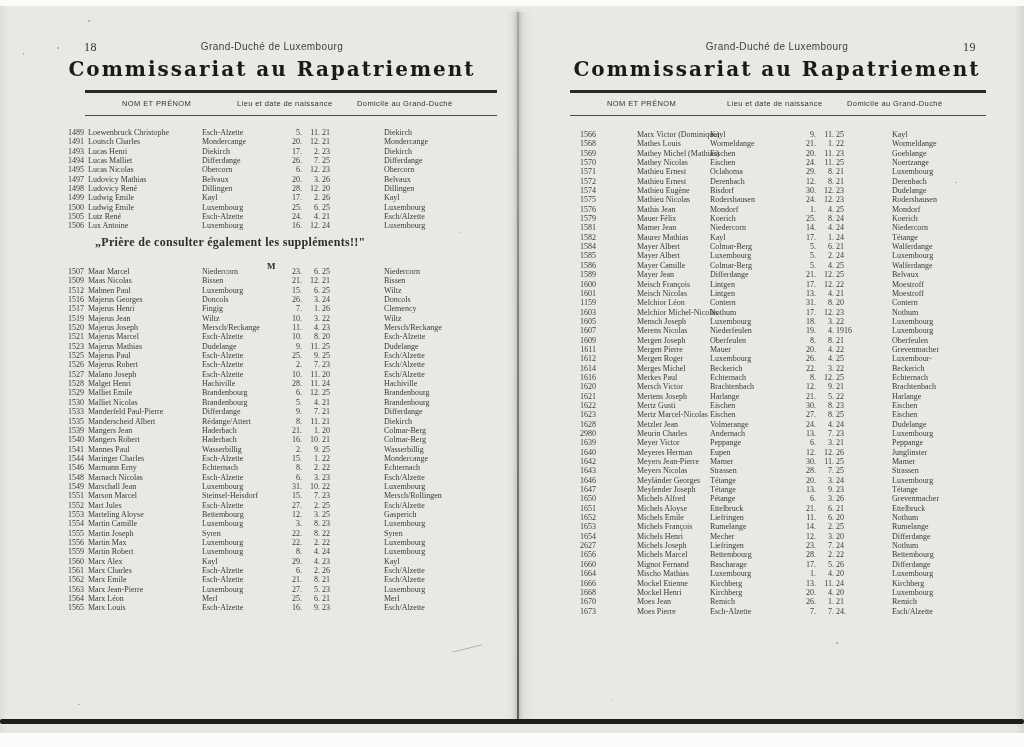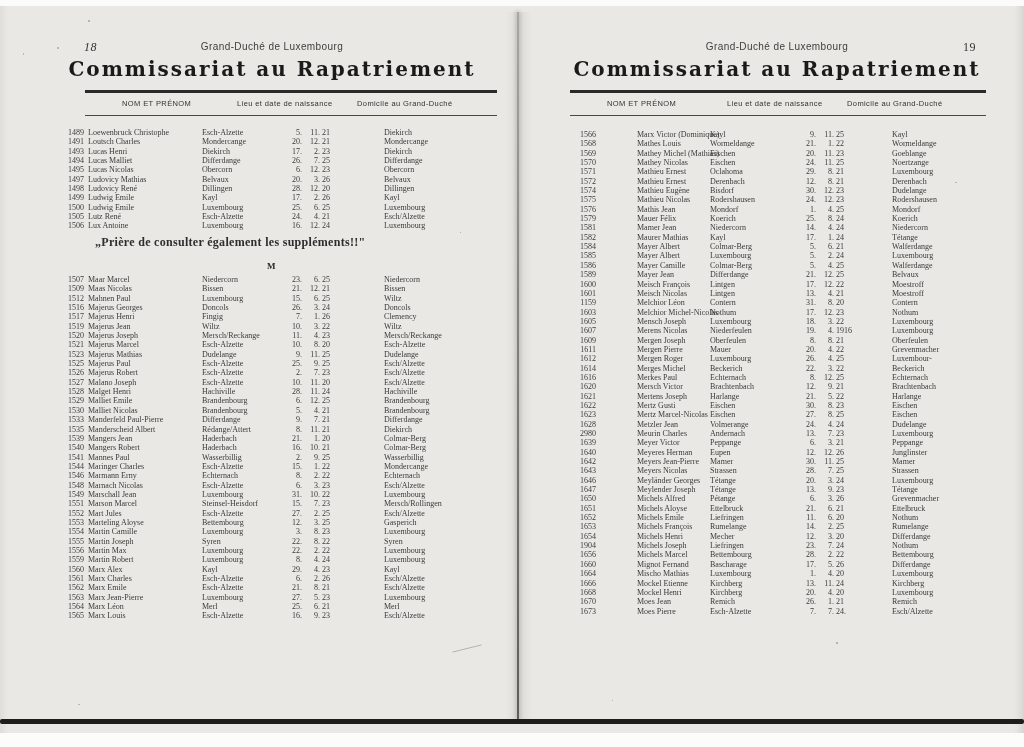--- a/index.html
+++ b/index.html
@@ -16,21 +16,21 @@
     background:linear-gradient(to bottom, rgba(70,70,70,.35), rgba(60,60,60,.55) 40%, rgba(40,40,40,.7));
     box-shadow:0 0 4px 1px rgba(0,0,0,.18);}
   .gutter-smudge{position:absolute;left:505px;top:12px;width:28px;height:707px;
     background:linear-gradient(to right, rgba(0,0,0,0), rgba(0,0,0,.06) 50%, rgba(0,0,0,0));}
 
   .page{position:absolute;top:0;height:747px;}
   #page-left{left:62px;width:445px;}
   #page-right{left:562px;width:430px;}
 
   .pagenum{position:absolute;top:40px;font-size:12px;color:#333;letter-spacing:.5px;}
-  #page-left .pagenum{left:22px;font-style:italic;}
+  #page-left .pagenum{left:22px;}
   #page-right .pagenum{right:16px;}
 
   .topline{position:absolute;top:41px;left:0;width:100%;text-align:center;
     font-family:"Liberation Sans", sans-serif;font-size:10px;color:#3e3e3e;letter-spacing:.4px;}
   #page-left .topline{width:420px;}
 
   .doc-title{position:absolute;top:57px;left:0;width:100%;text-align:center;
     font-family:"DejaVu Serif", serif;font-weight:bold;font-size:20px;color:#1a1a1a;
     letter-spacing:2px;transform:scaleY(1.06);}
   #page-left .doc-title{width:420px;}
@@ -49,21 +49,21 @@
   #page-left .ch-dom{left:295px;}
   #page-right .ch-name{left:45px;}
   #page-right .ch-birth{left:165px;width:90px;text-align:center;}
   #page-right .ch-dom{left:285px;}
 
   .rows{position:absolute;left:0;width:100%;}
   #rows-a{top:128px;}
   #note-left{position:absolute;top:235px;left:33px;font-size:12px;font-weight:bold;
     color:#2e2e2e;letter-spacing:.3px;}
   #sec-m{position:absolute;top:261px;left:205px;font-size:9px;font-weight:bold;color:#2b2b2b;}
-  #rows-m{top:275px;}
+  #rows-m{top:267px;}
   #rows-r{top:130px;}
 
   .row{position:relative;height:9.35px;}
   .row span{position:absolute;top:0;font-size:8px;line-height:9px;white-space:nowrap;color:#3a3a3a;}
   .c-id{width:22px;text-align:right;}
   .c-d1,.c-d2{text-align:right;}
   #page-left .c-id{left:0px;}
   #page-left .c-name{left:26px;}
   #page-left .c-lieu{left:140px;}
   #page-left .c-d1{left:222px;width:18px;}
@@ -940,21 +940,21 @@
         <div class="row">
           <span class="c-id">1654</span>
           <span class="c-name">Michels Henri</span>
           <span class="c-lieu">Mecher</span>
           <span class="c-d1">12.</span>
           <span class="c-d2">3.</span>
           <span class="c-d3">20</span>
           <span class="c-dom">Differdange</span>
         </div>
         <div class="row">
-          <span class="c-id">1904</span>
+          <span class="c-id">2627</span>
           <span class="c-name">Michels Joseph</span>
           <span class="c-lieu">Liefringen</span>
           <span class="c-d1">23.</span>
           <span class="c-d2">7.</span>
           <span class="c-d3">24</span>
           <span class="c-dom">Nothum</span>
         </div>
         <div class="row">
           <span class="c-id">1656</span>
           <span class="c-name">Michels Marcel</span>

